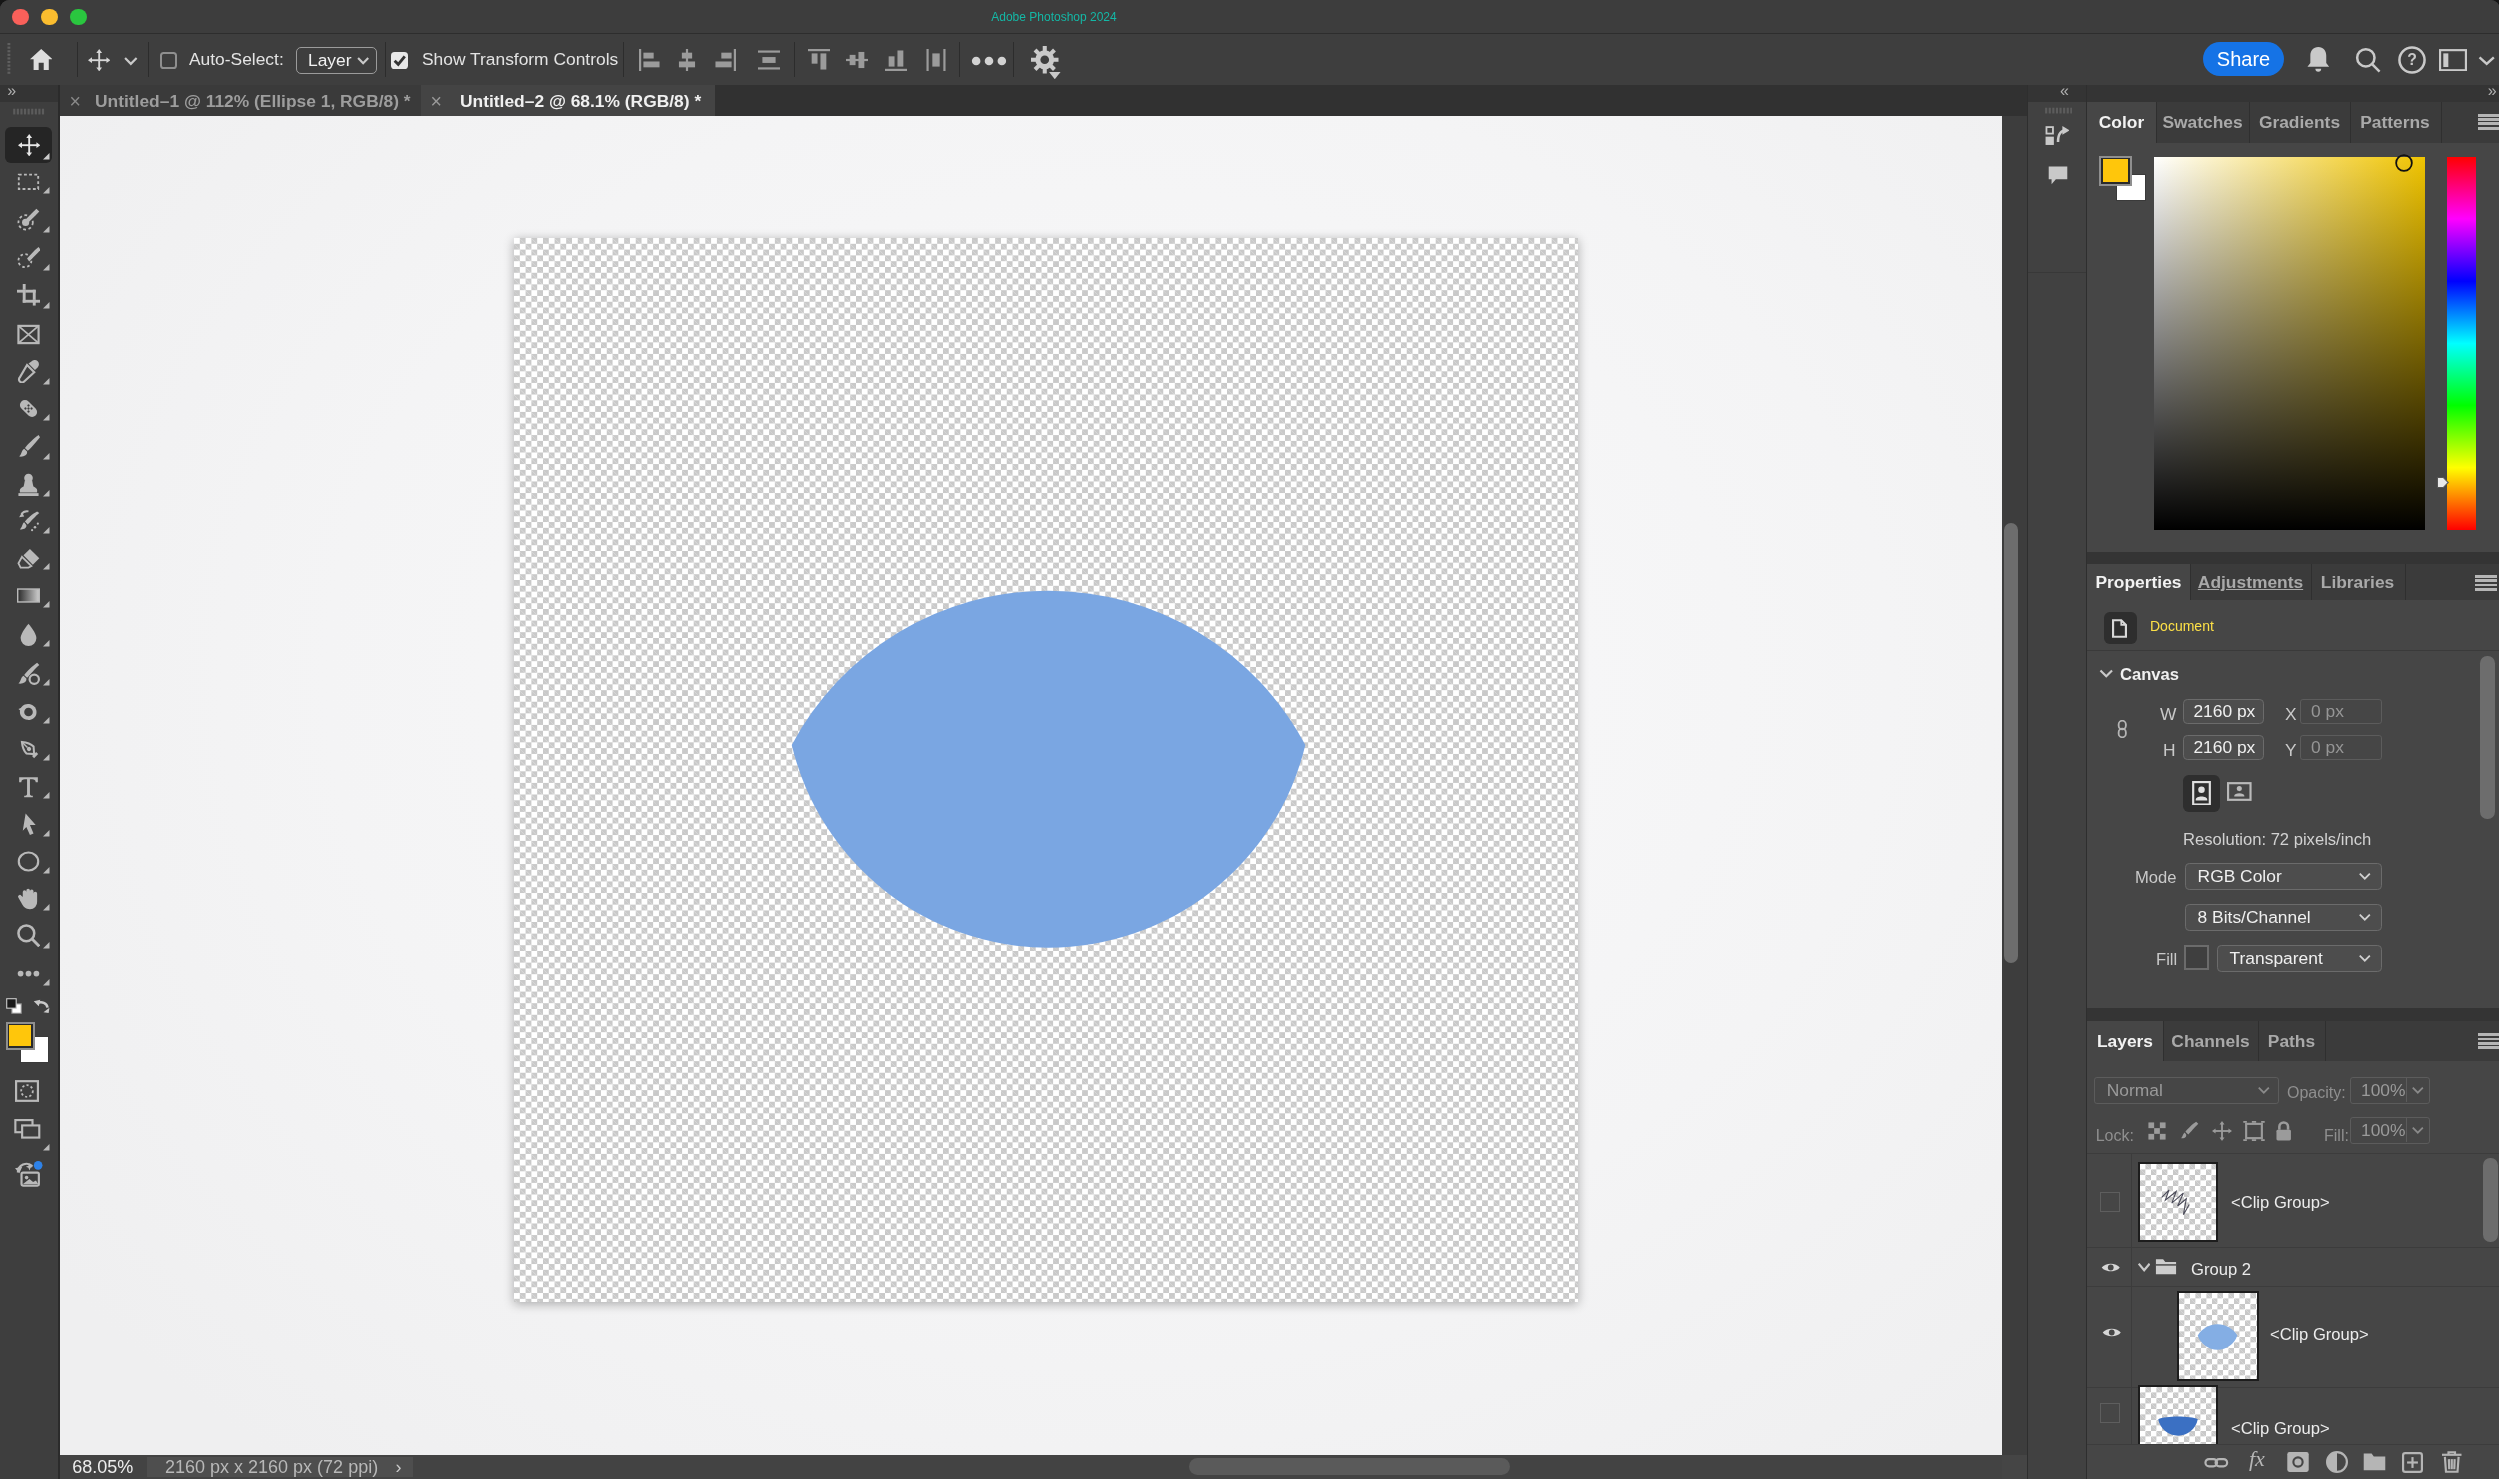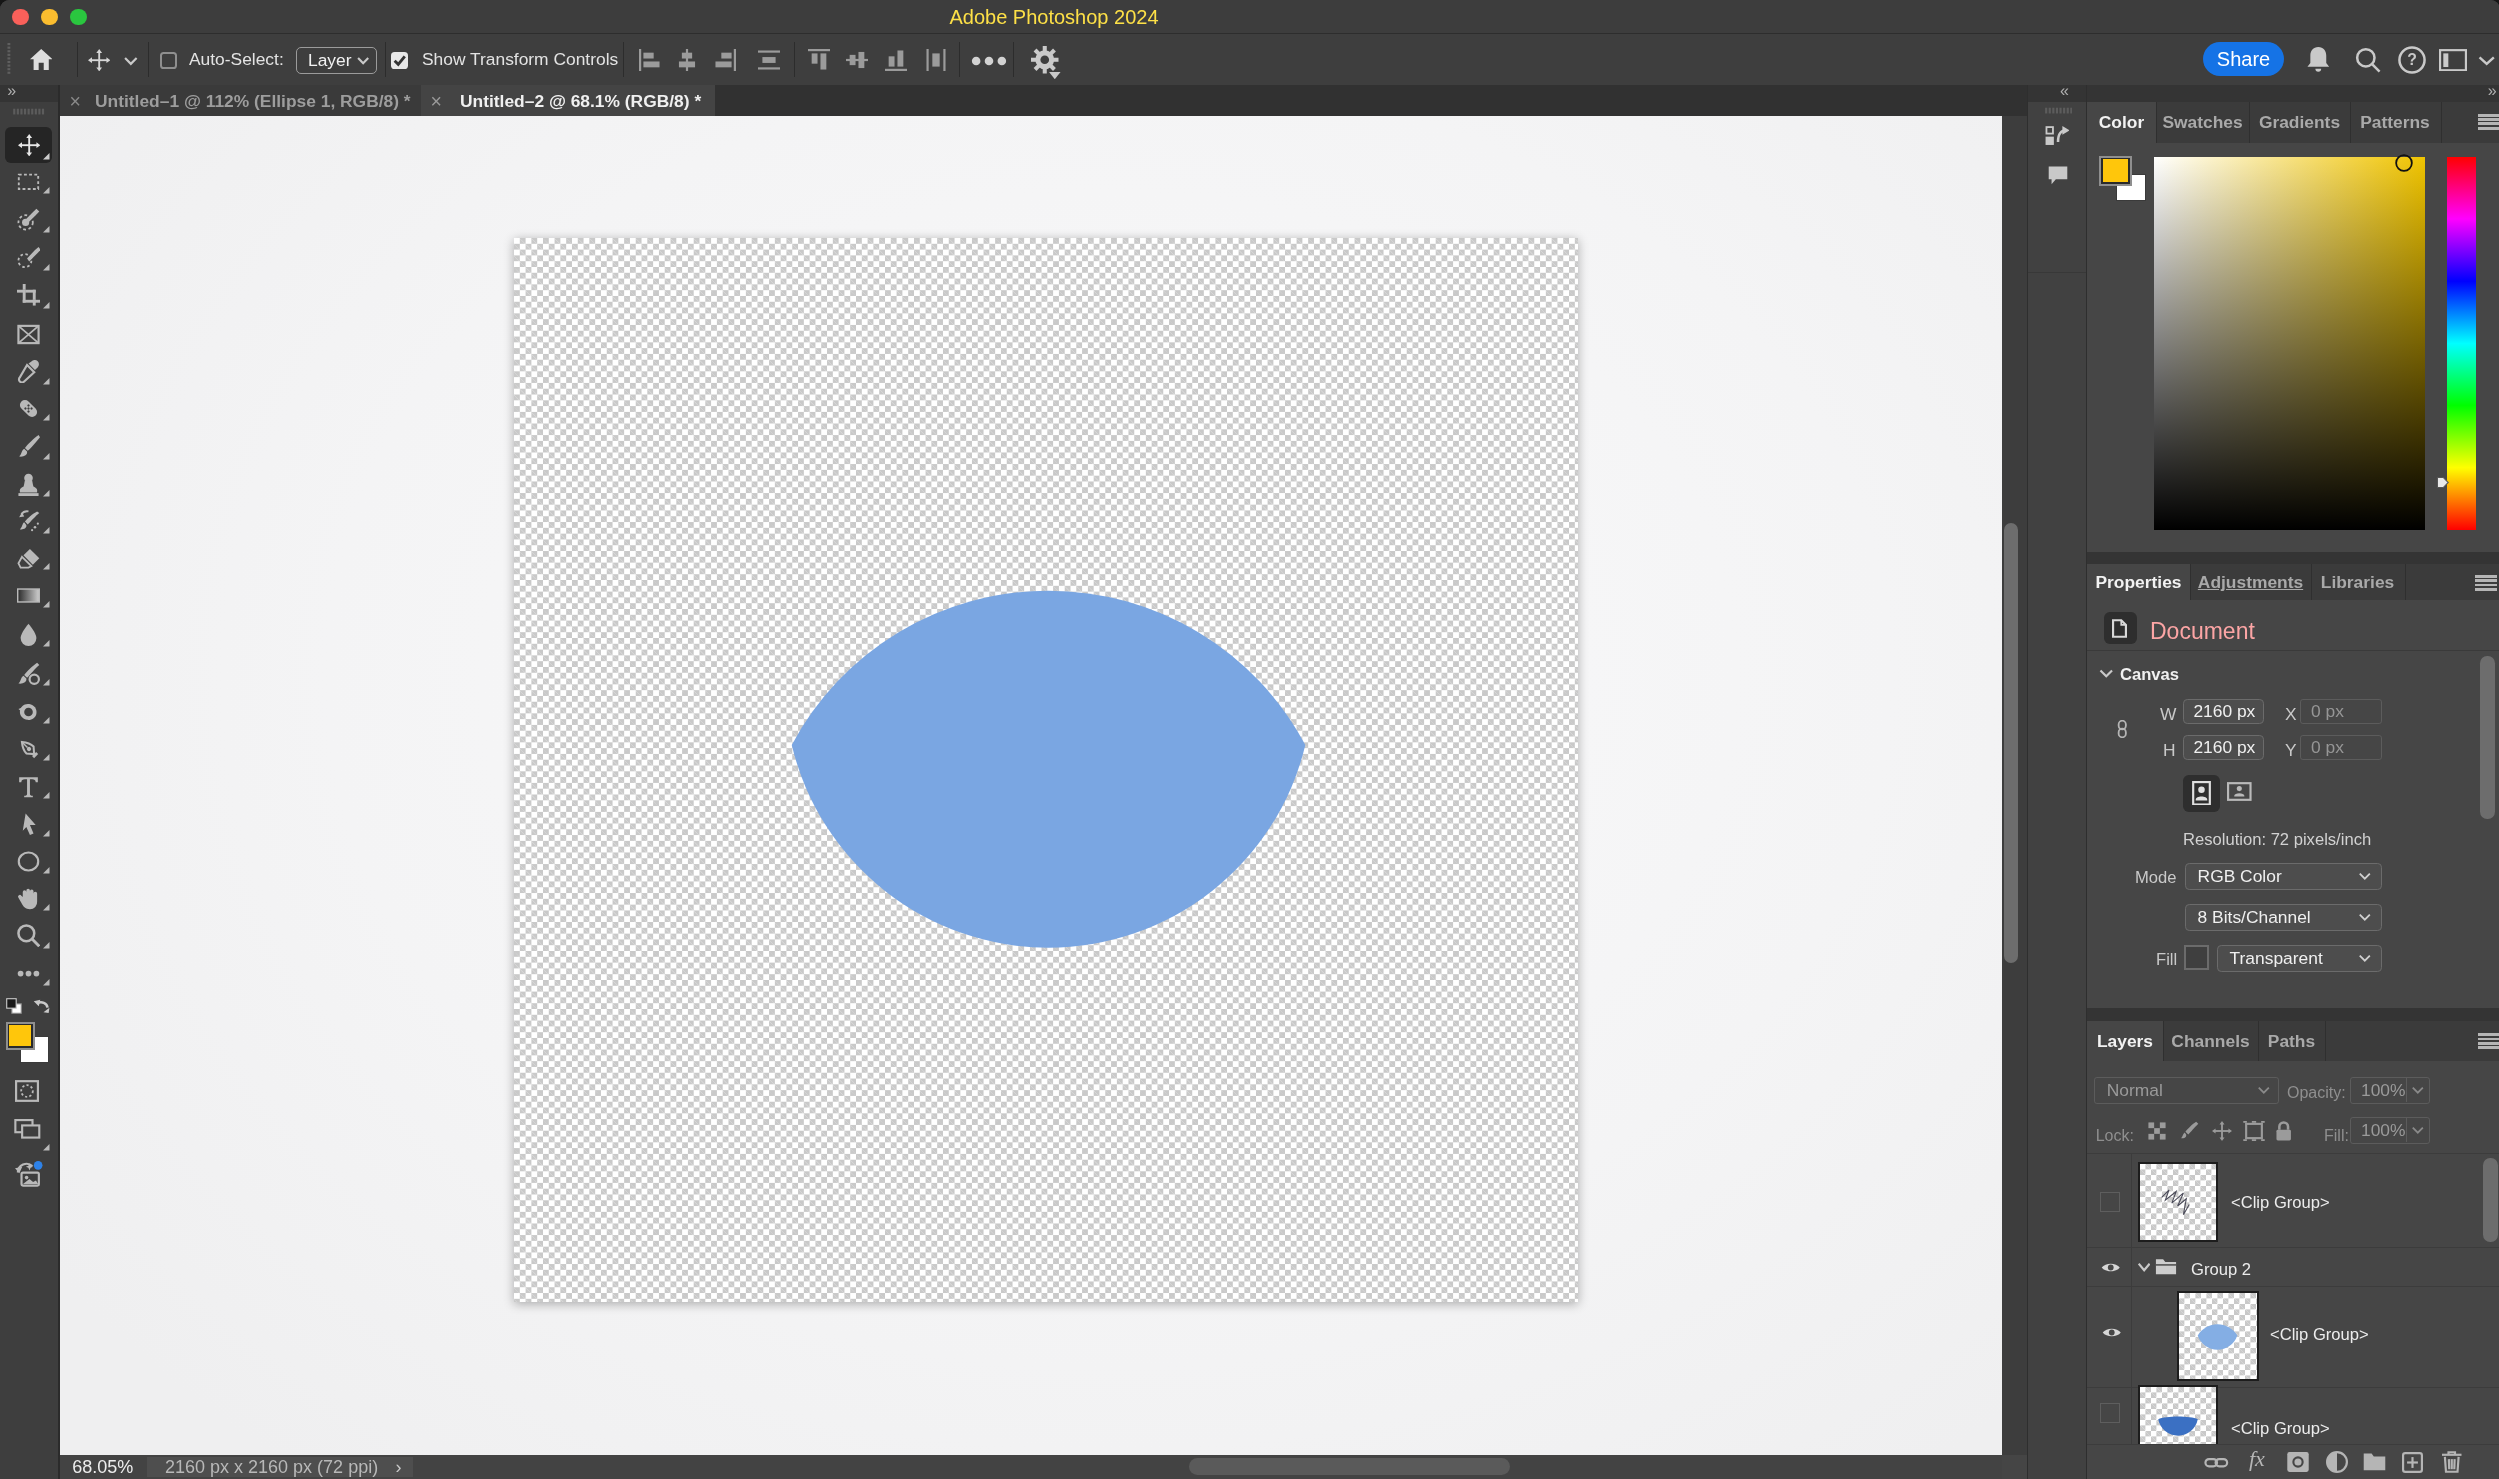--- a/index.html
+++ b/index.html
@@ -3,21 +3,21 @@
 <meta charset="utf-8">
 <style>
 * { margin:0; padding:0; box-sizing:border-box; }
 html,body { width:2500px; height:1480px; background:#161616; overflow:hidden; }
 body { font-family:"Liberation Sans", sans-serif; }
 #win { position:absolute; left:0; top:0; width:2500px; height:1480px; background:#3e3e3e; border-radius:9.4px 9.4px 0 0; overflow:hidden; }
 .abs { position:absolute; }
 
 #titlebar { position:absolute; left:0; top:0; width:2500px; height:33px; background:#3d3d3d; }
 .tl { position:absolute; top:8.7px; width:16.6px; height:16.6px; border-radius:50%; }
-#title { position:absolute; top:0; left:0; width:2108px; height:33px; text-align:center; line-height:35px; color:#fde047; font-size:20px; }
+#title { position:absolute; top:0; left:0; width:2108px; height:33px; text-align:center; line-height:35px; color:#14b8a6; font-size:12px; }
 
 #options { position:absolute; left:0; top:33px; width:2500px; height:52px; background:#3e3e3e; border-top:1.4px solid #2d2d2d; }
 .osep { position:absolute; top:8px; width:1.4px; height:35px; background:#2c2c2c; }
 .olabel { position:absolute; top:0; height:51px; line-height:51px; color:#e3e3e3; font-size:17.4px; }
 
 #tabbar { position:absolute; left:0; top:85px; width:2500px; height:31px; background:#313131; }
 .dtab { position:absolute; top:0; height:31px; font-size:17.4px; line-height:33px; }
 
 #tools { position:absolute; left:0; top:102px; width:58px; height:1378px; background:#3e3e3e; }
 #toolsborder { position:absolute; left:58px; top:85px; width:2.2px; height:1394px; background:#2b2b2b; }
@@ -602,21 +602,21 @@
           <div></div>
         </div>
     </div>
 
     <div class="abs" style="left:16.6px; top:527px; width:33px; height:32px; background:#2e2e2e; border-radius:5.8px;">
       <svg style="margin:6.5px 0 0 8.7px;" width="15" height="19" viewBox="0 0 21 26">
           <path d="M1.5 1.5 L13 1.5 L19.5 8 L19.5 24.5 L1.5 24.5 Z" fill="none" stroke="#d9d9d9" stroke-width="3"></path>
           <path d="M13 1.5 L13 8 L19.5 8" fill="none" stroke="#d9d9d9" stroke-width="2.5"></path>
         </svg>
     </div>
-    <div class="abs" style="left:63px; top:533px; color:#fca5a5; font-size:23px;">Document</div>
+    <div class="abs" style="left:63px; top:533px; color:#fde047; font-size:14px;">Document</div>
     <div class="abs" style="left:0px; top:565px; width:414px; height:1.4px; background:#3a3a3a;"></div>
 
     <svg class="icon" style="left:12.3px; top:584px;" width="14.5" height="9.4" viewBox="0 0 20 13">
         <path d="M2 2 L10 10 L18 2" stroke="#c9c9c9" stroke-width="3" fill="none"></path>
       </svg>
     <div class="abs" style="left:33px; top:580px; color:#f0f0f0; font-size:16.6px; font-weight:bold;">Canvas</div>
     <div class="abs" style="left:73px; top:619px; color:#c9c9c9; font-size:17.4px;">W</div>
     <div class="field" style="left:96px; top:614px; width:81px; height:25px; line-height:22.4px;"><span style="margin-left:9.4px;">2160 px</span></div>
     <div class="abs" style="left:198px; top:619px; color:#c9c9c9; font-size:17.4px;">X</div>
     <div class="dimfield" style="left:213px; top:614px; width:82px; height:25px; line-height:22.4px;"><span style="margin-left:10px;">0 px</span></div>

